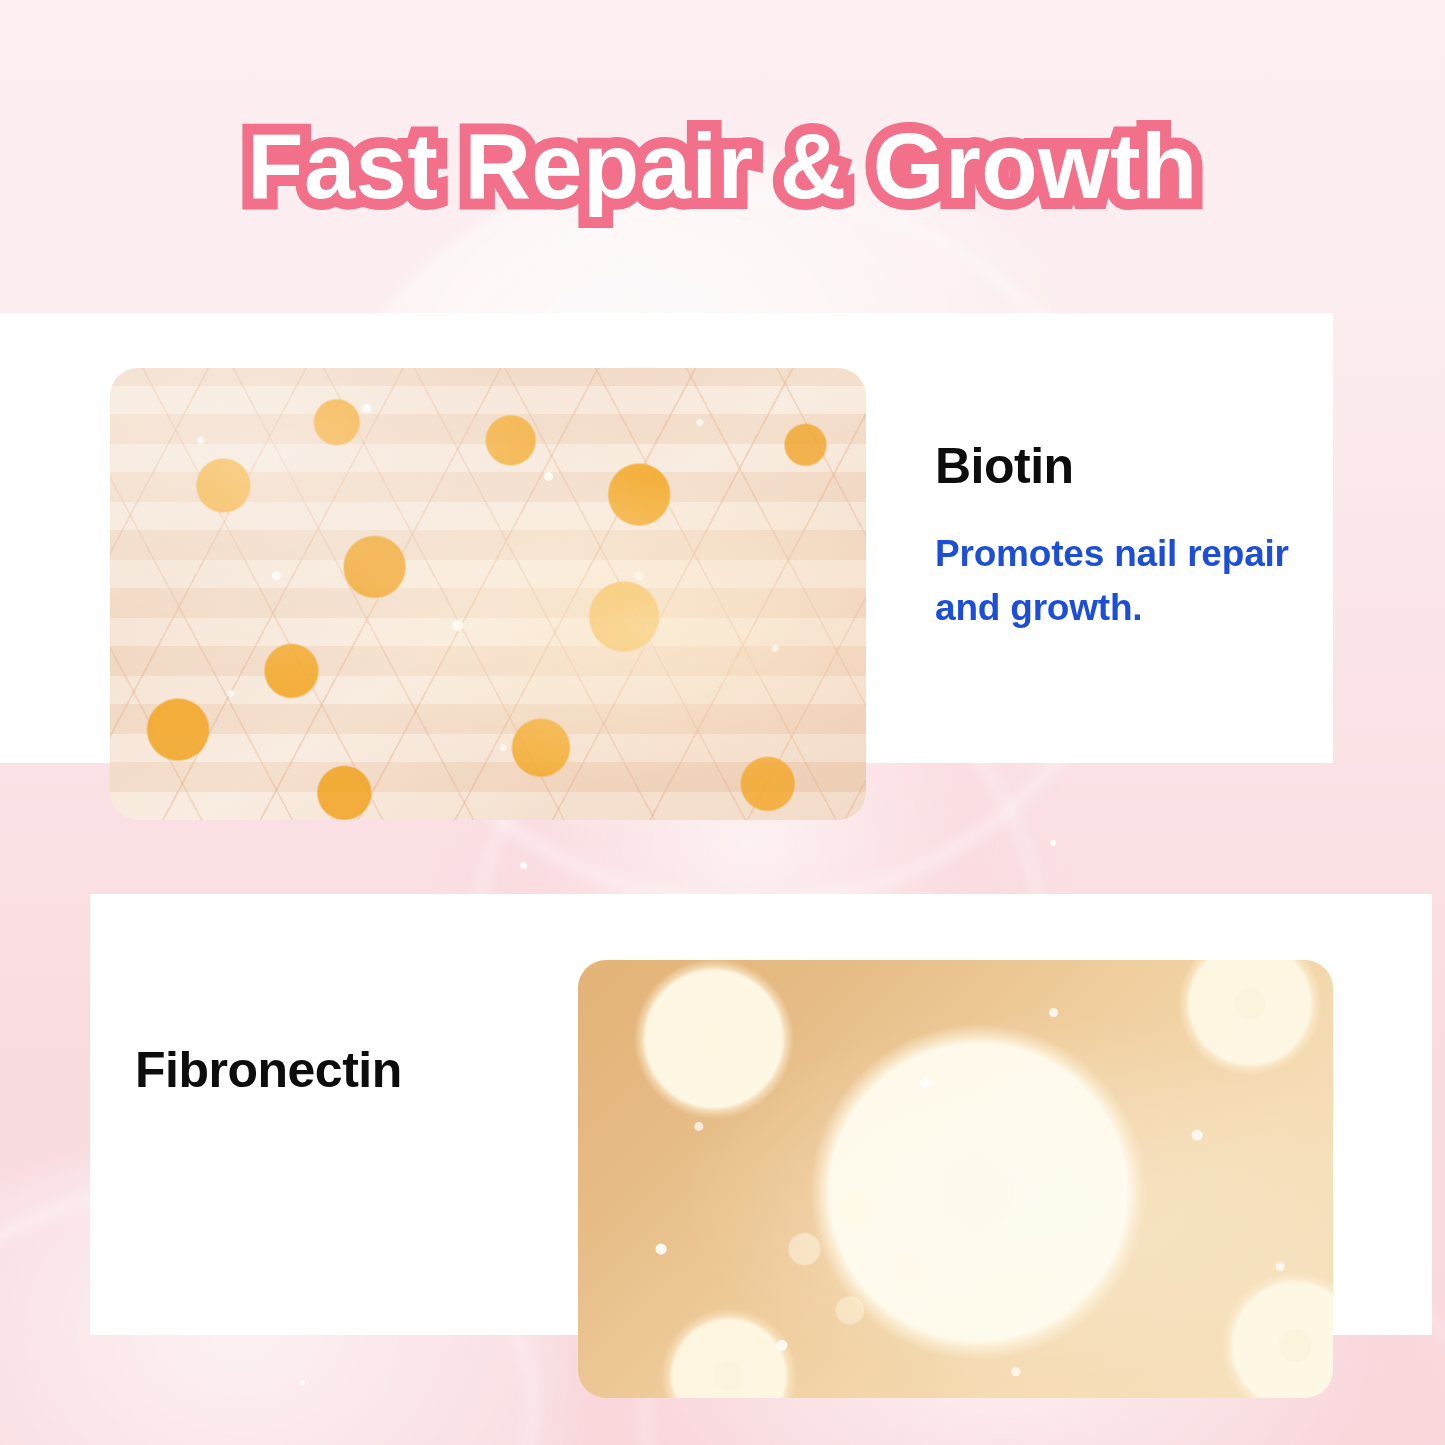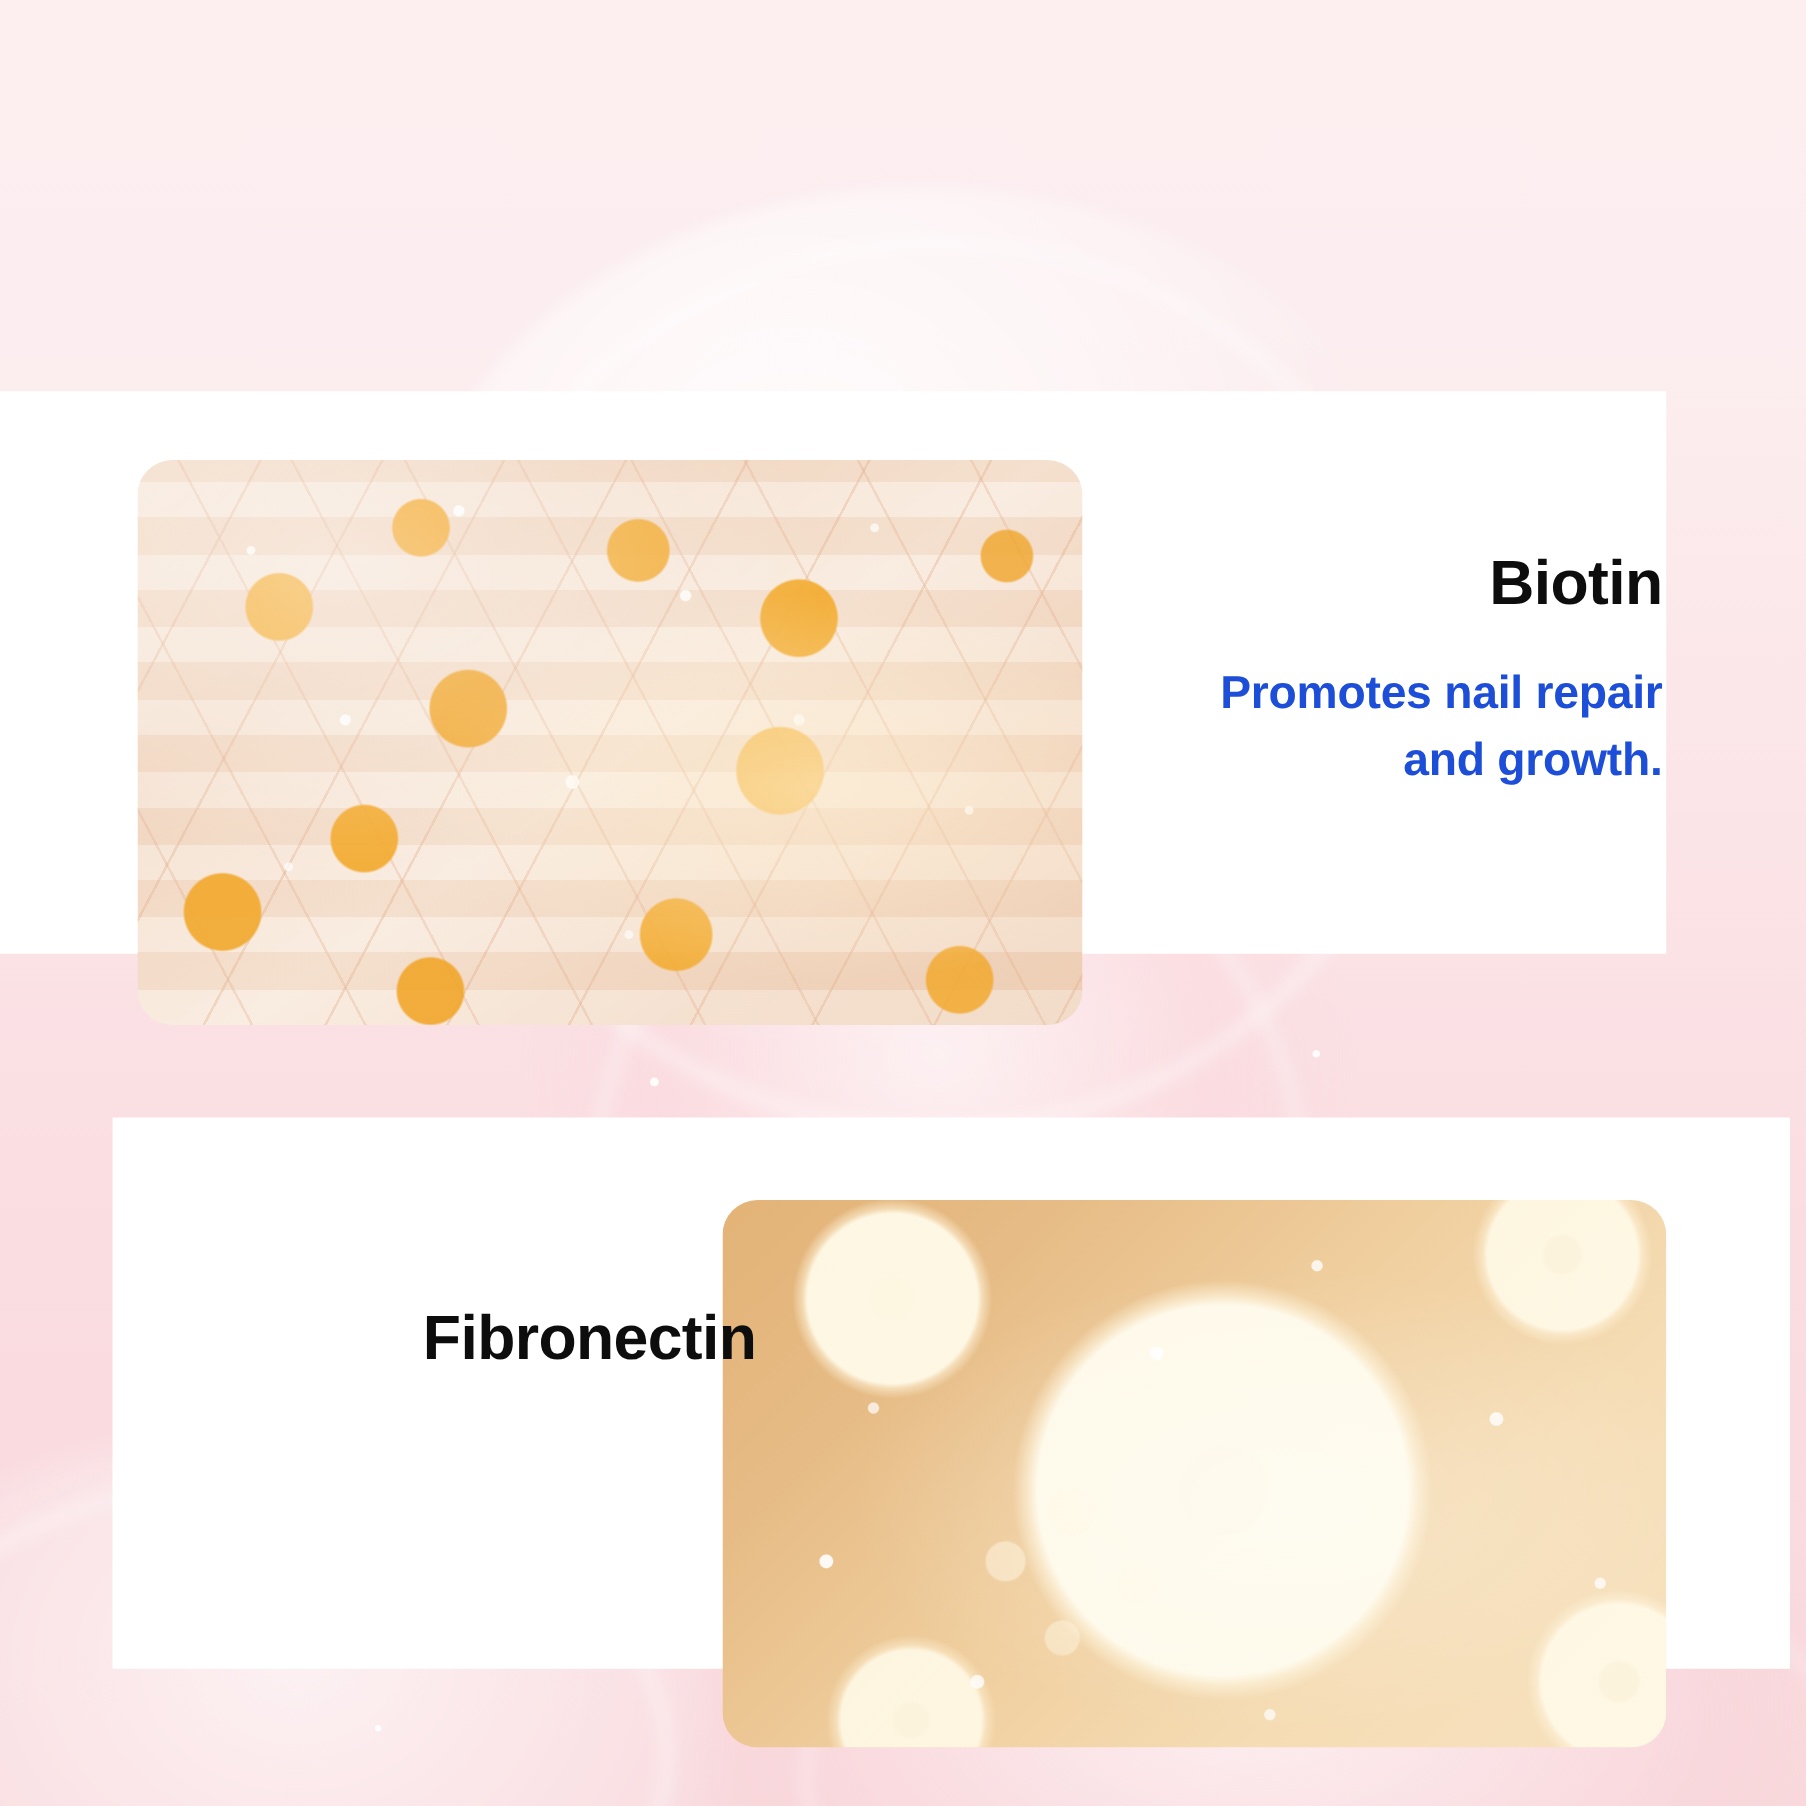--- a/index.html
+++ b/index.html
@@ -137,21 +137,21 @@
       radial-gradient(circle at 95% 88%, rgba(224,168,96,.75) 0 15px, rgba(224,168,96,0) 18px),
       linear-gradient(135deg,#e3b377 0%,#e6bb85 22%,#f0cf9f 48%,#f5dcb4 72%,#f7e2c0 100%);
     filter:blur(.4px);
   }
   .media-2::after{
     content:"";position:absolute;inset:0;
     background:radial-gradient(ellipse at 60% 55%, rgba(255,255,255,.28) 0%, rgba(255,255,255,0) 55%);
   }
 
   
-  .text-block{position:absolute;text-align:right;}
+  .text-block{position:absolute;}
   .tb-1{left:935px;top:440px;width:395px;}
   .tb-2{left:135px;top:1020px;width:470px;margin-top:24px;}
   .ing-name{
     font-family:"Liberation Sans", sans-serif;
     font-size:50px;font-weight:700;color:#0d0d0d;
     letter-spacing:-.5px;line-height:1.05;margin:0 0 34px 0;
   }
   .ing-desc{
     font-family:"Liberation Sans", sans-serif;
     font-size:37px;font-weight:700;color:#1d4ed8;
@@ -170,20 +170,23 @@
   <div class="bg-blob blob-d"></div>
   <div class="arc arc-1"></div>
   <div class="arc arc-2"></div>
   <div class="arc arc-3"></div>
   <div class="arc arc-4"></div>
   <div class="spark" style="left:520px;top:862px;width:7px;height:7px;"></div>
   <div class="spark" style="left:1050px;top:840px;width:6px;height:6px;"></div>
   <div class="spark" style="left:1210px;top:1290px;width:6px;height:6px;"></div>
   <div class="spark" style="left:300px;top:1380px;width:5px;height:5px;"></div>
 
+  <div class="title-wrap">
+    <span class="title">Fast Repair &amp; Growth</span>
+  </div>
 
   <div class="card card-1"></div>
   <div class="media media-1"></div>
   <div class="text-block tb-1">
     <p class="ing-name">Biotin</p>
     <p class="ing-desc">Promotes nail repair and growth.</p>
   </div>
 
   <div class="card card-2"></div>
   <div class="media media-2"></div>

